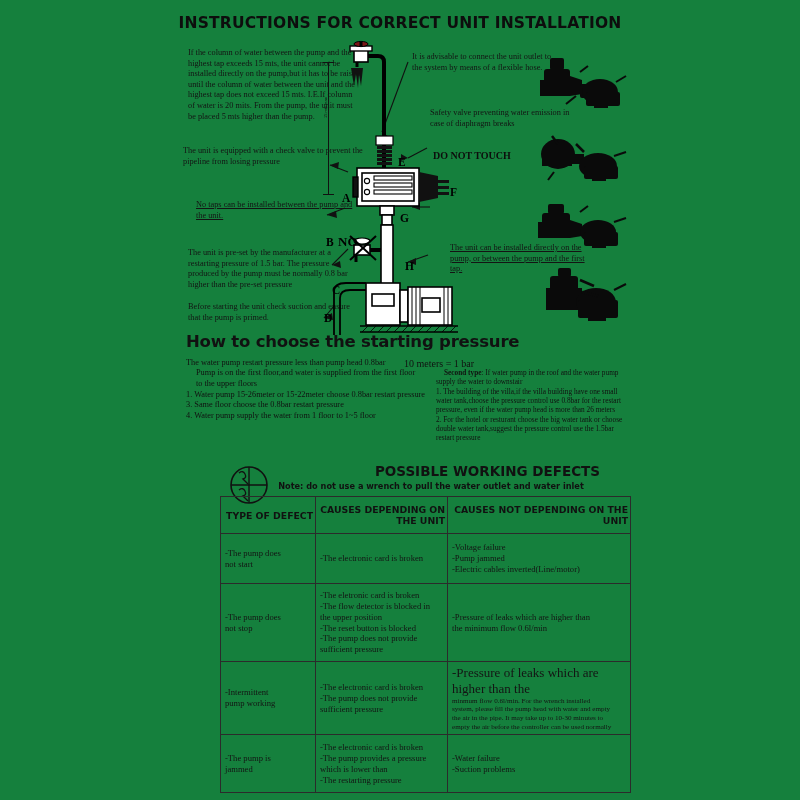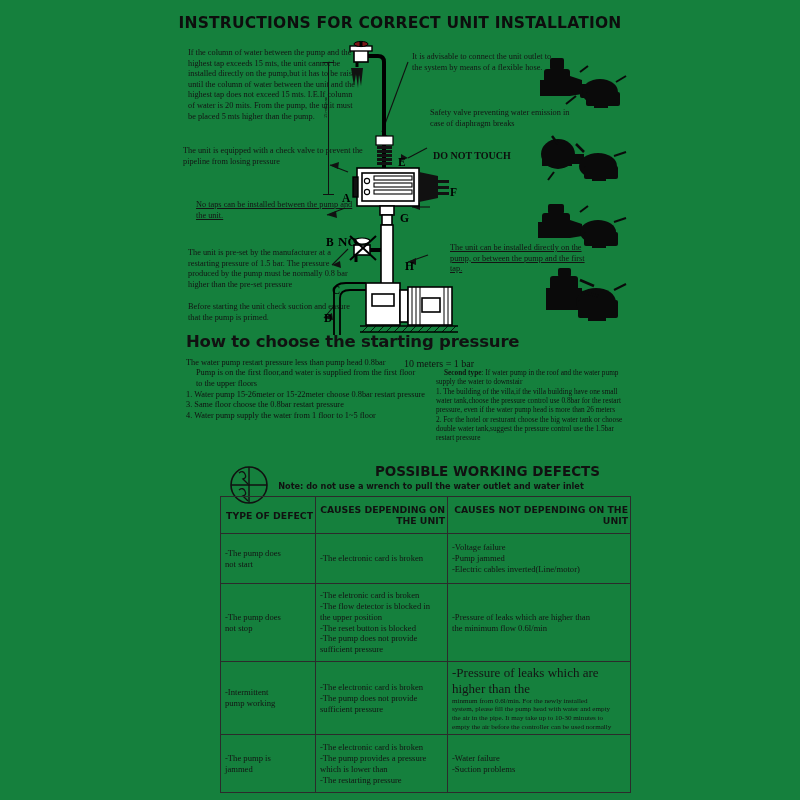--- a/index.html
+++ b/index.html
@@ -474,21 +474,21 @@
           <p class="line">-Intermittent</p>
           <p class="line">pump working</p>
         </td>
         <td class="col2">
           <p class="line">-The electronic card is broken</p>
           <p class="line">-The pump does not provide</p>
           <p class="line">sufficient pressure</p>
         </td>
         <td class="col3 fine">
           <p class="line lead">-Pressure of leaks which are higher than the</p>
-          <p class="line">minmum from 0.6l/min. For the newly installed</p>
+          <p class="line">minmum flow 0.6l/min. For the wrench installed</p>
           <p class="line">system, please fill the pump head with water and empty</p>
           <p class="line">the air in the pipe. It may take up to 10-30 minutes to</p>
           <p class="line">empty the air before the controller can be used normally</p>
         </td>
       </tr>
 
       <tr style="height:58px;">
         <td class="col1">
           <p class="line">-The pump is</p>
           <p class="line">jammed</p>

